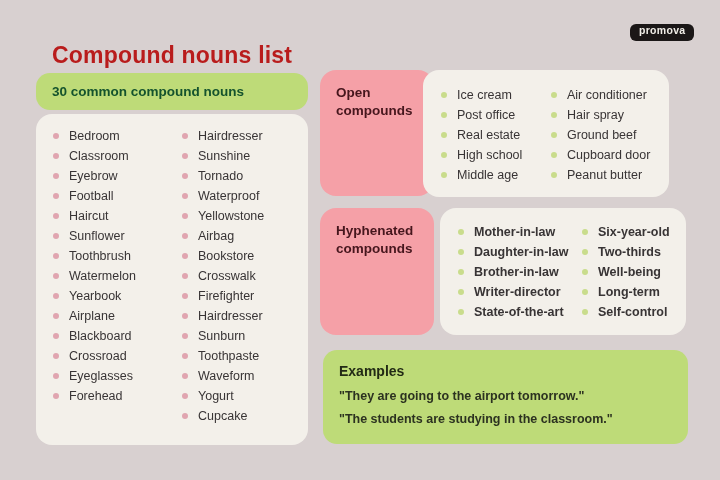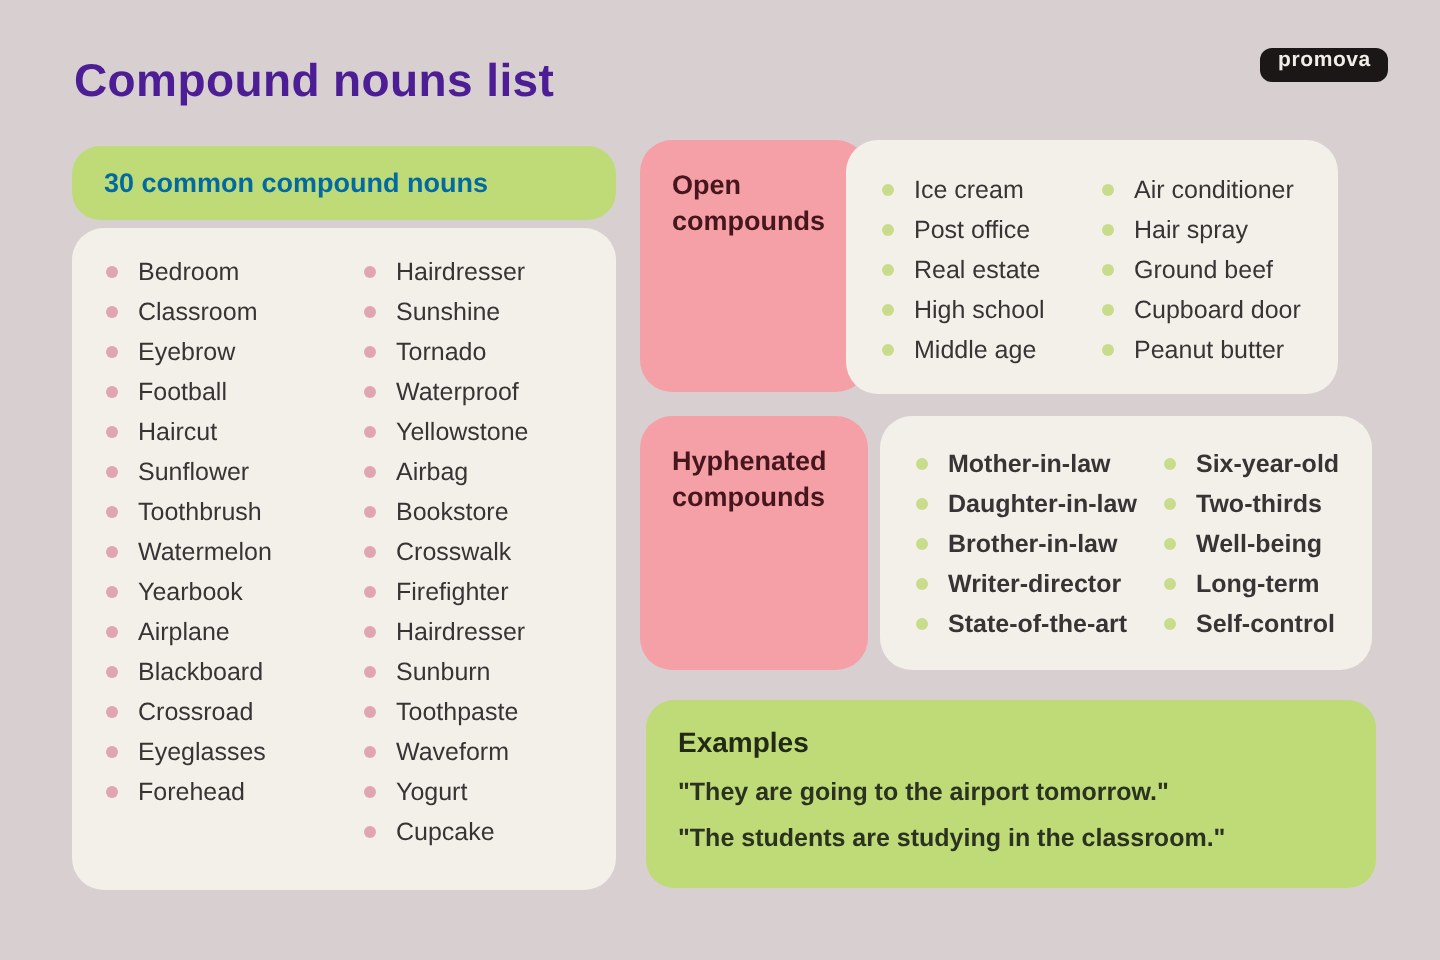--- a/index.html
+++ b/index.html
@@ -6,36 +6,36 @@
   html, body { margin: 0; padding: 0; }
   body {
     width: 720px; height: 480px;
     background: #d8d0d0;
     font-family: "Liberation Sans", sans-serif;
     position: relative;
     overflow: hidden;
   }
   .title {
     position: absolute; left: 34px; top: 24px;
-    margin: 3px;
+    margin: 18px;
     font-size: 23px; font-weight: bold; letter-spacing: .2px;
-    color: #4c1d95;
+    color: #b91c1c;
   }
   .logo {
     position: absolute; left: 630px; top: 24px;
     background: #1b1717; color: #f1eee8;
     font-size: 10.5px; font-weight: bold; letter-spacing: .3px;
     padding: 1px 9px 4px; border-radius: 6px; line-height: 1.1;
   }
   .pill {
     position: absolute; left: 36px; top: 73px;
     width: 272px; height: 37px;
     background: #bedb78; border-radius: 14px;
     display: flex; align-items: center; padding-left: 16px;
-    font-size: 13.5px; font-weight: bold; color: #0369a1;
+    font-size: 13.5px; font-weight: bold; color: #14532d;
   }
   .panel {
     position: absolute;
     background: #f3f0ea; border-radius: 16px;
     display: grid;
   }
   .left-panel {
     left: 36px; top: 114px; width: 272px; height: 331px;
     padding: 12px 0 0 17px;
     grid-template-columns: 129px 1fr;

